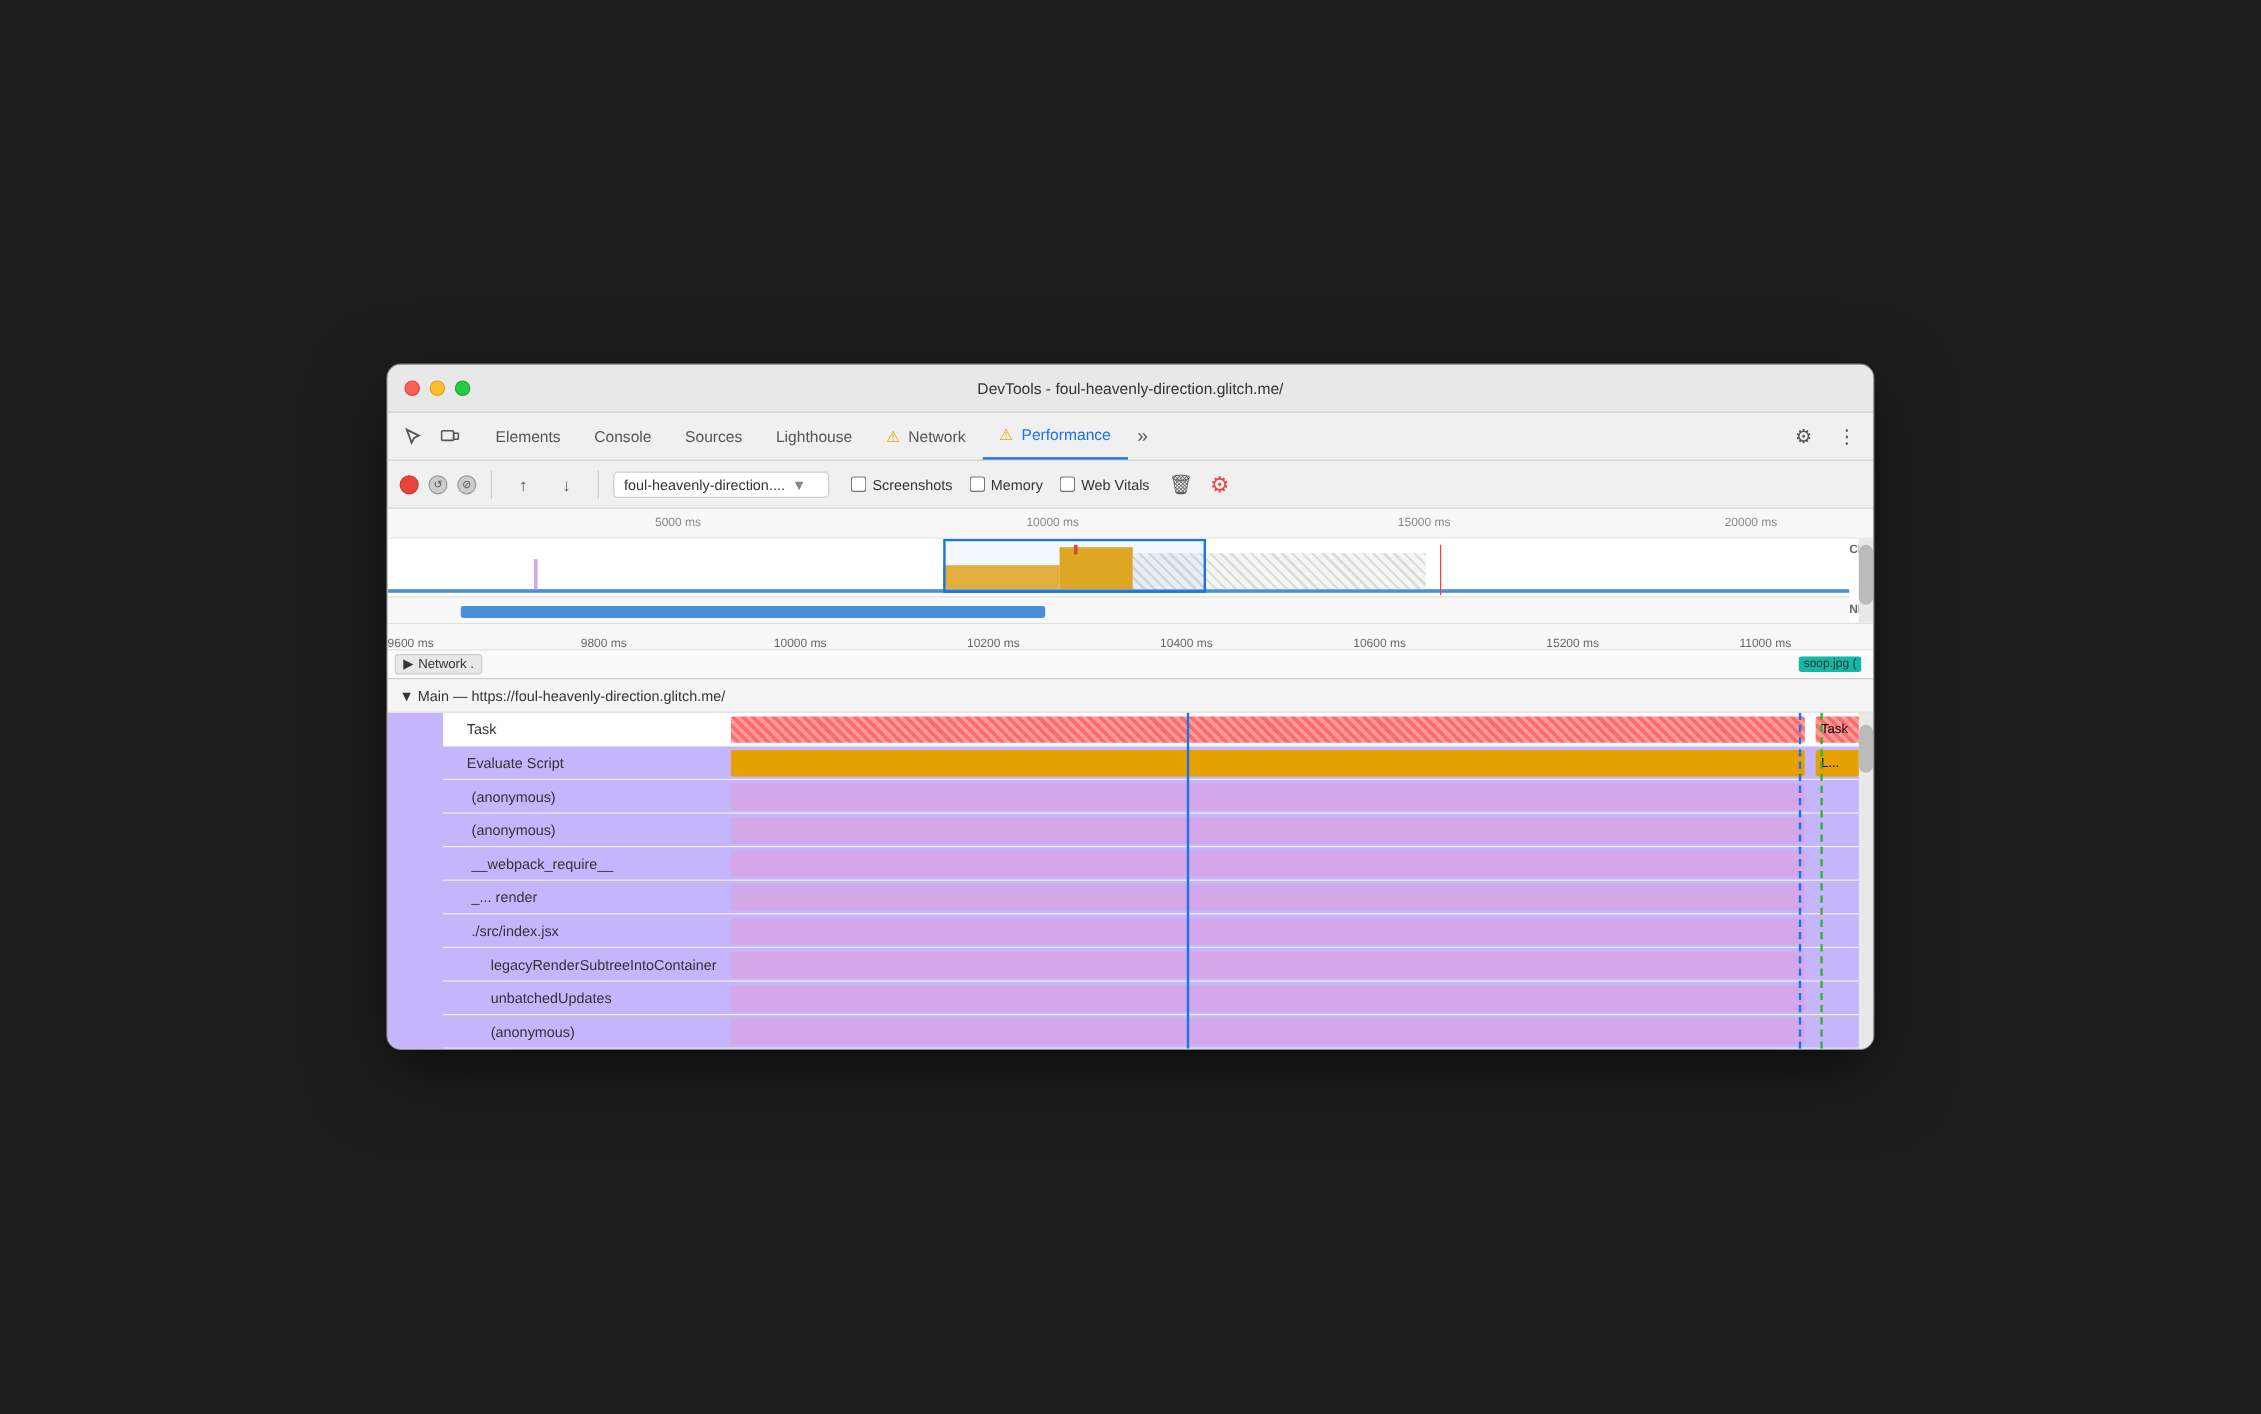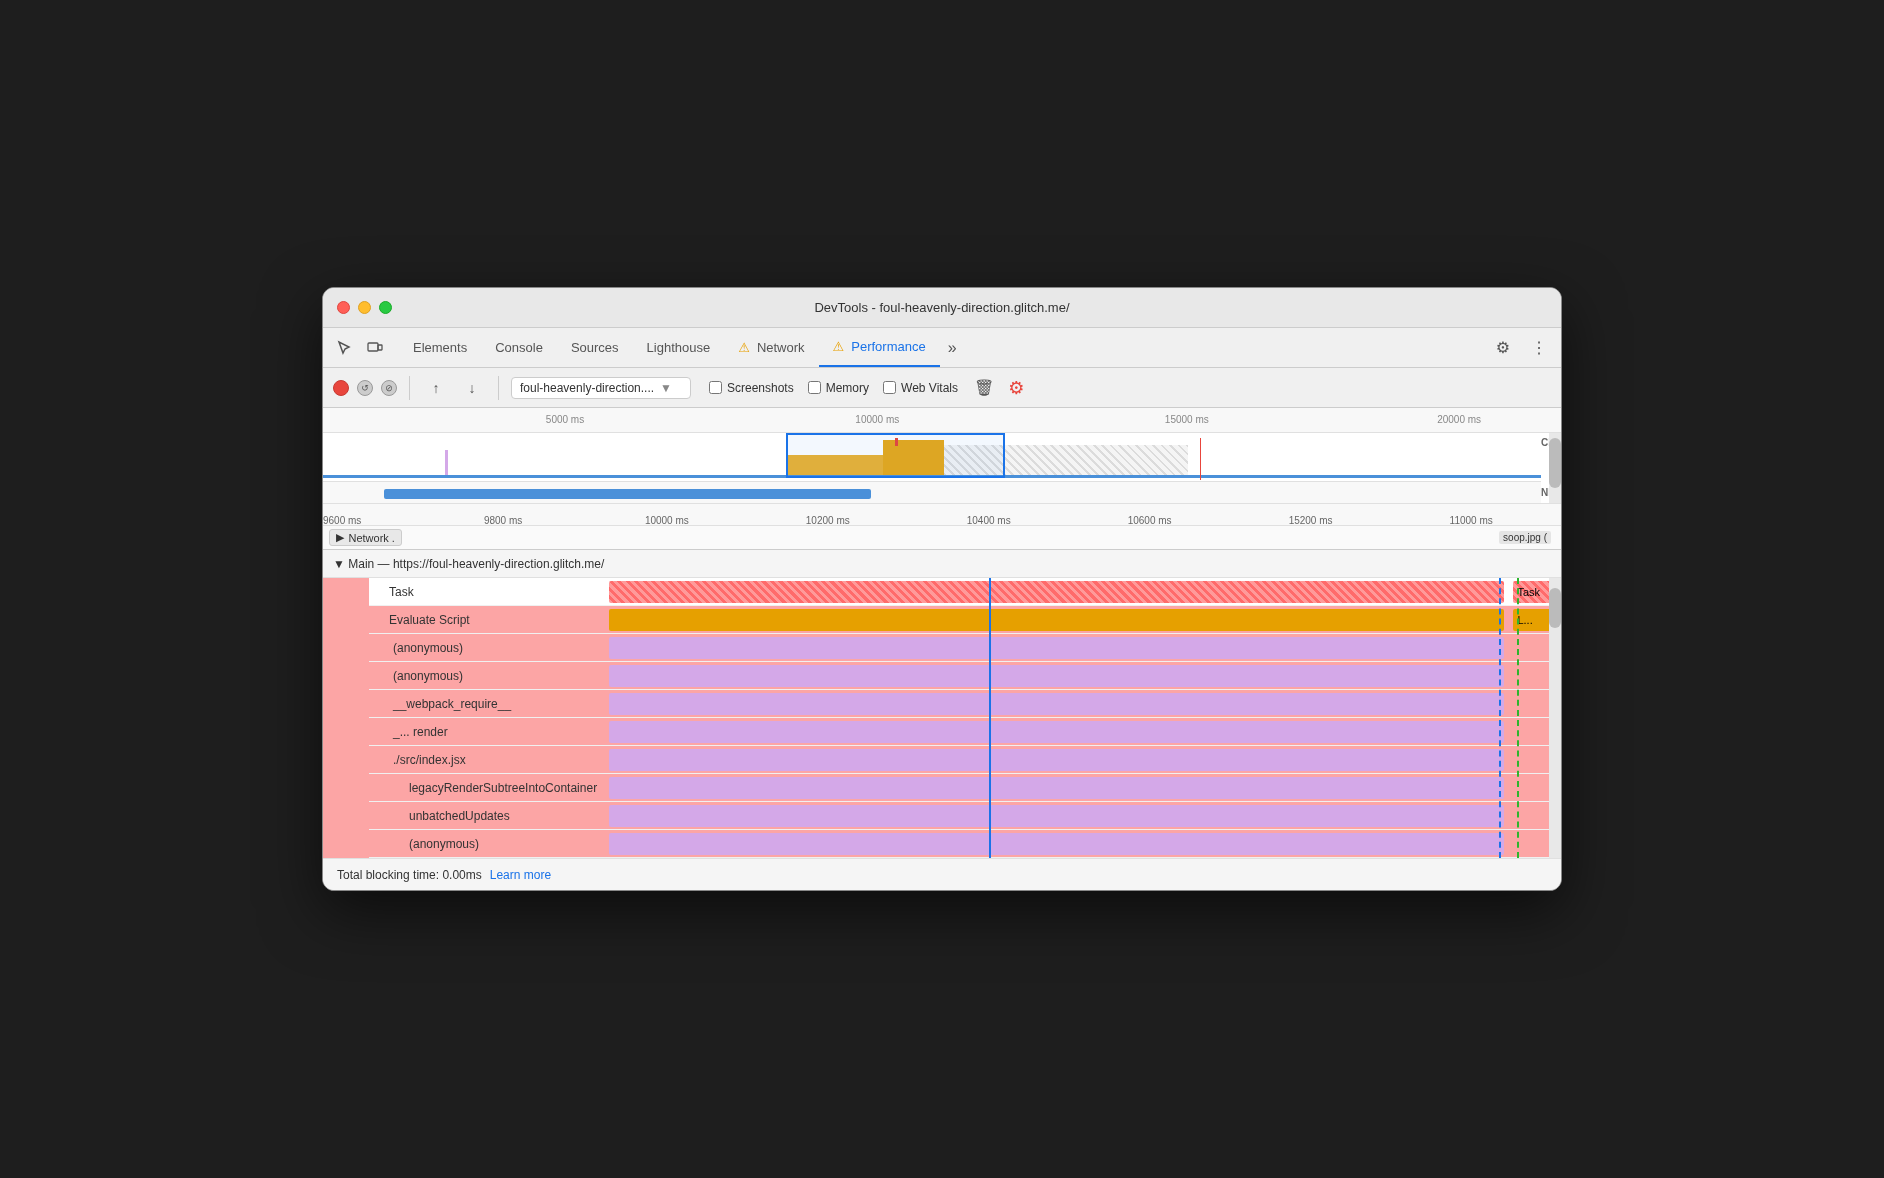--- a/index.html
+++ b/index.html
@@ -265,28 +265,28 @@
       cursor: pointer;
       background: #e8e8e8;
       border: 1px solid #ccc;
       border-radius: 3px;
       padding: 1px 6px;
       font-size: 11px;
     }
     .network-thumb {
       position: absolute;
       right: 10px;
-      background: #e5e5e5;
+      background: #14b8a6;
       border-radius: 2px;
       padding: 1px 4px;
       font-size: 10px;
       color: #333;
     }
     .flame-section {
-      background: #fca5a5;
+      background: #c4b5fd;
     }
     .flame-header {
       height: 28px;
       background: #f5f5f5;
       border-bottom: 1px solid #e0e0e0;
       display: flex;
       align-items: center;
       padding: 0 10px;
       font-size: 12px;
       color: #333;
@@ -618,17 +618,13 @@
           <div class="flame-bar bar-purple" style="left:0%;width:94%;"></div>
         </div>
       </div>
 
       <div style="position:absolute;right:0;top:0;bottom:0;width:12px;background:#e8e8e8;">
         <div style="width:100%;height:40px;background:#bbb;border-radius:6px;margin-top:10px;"></div>
       </div>
     </div>
   </div>
 
-  <div class="status-bar">
-    <span>Total blocking time: 0.00ms</span>
-    <a class="learn-more">Learn more</a>
-  </div>
 </div>
 
 </body></html>

